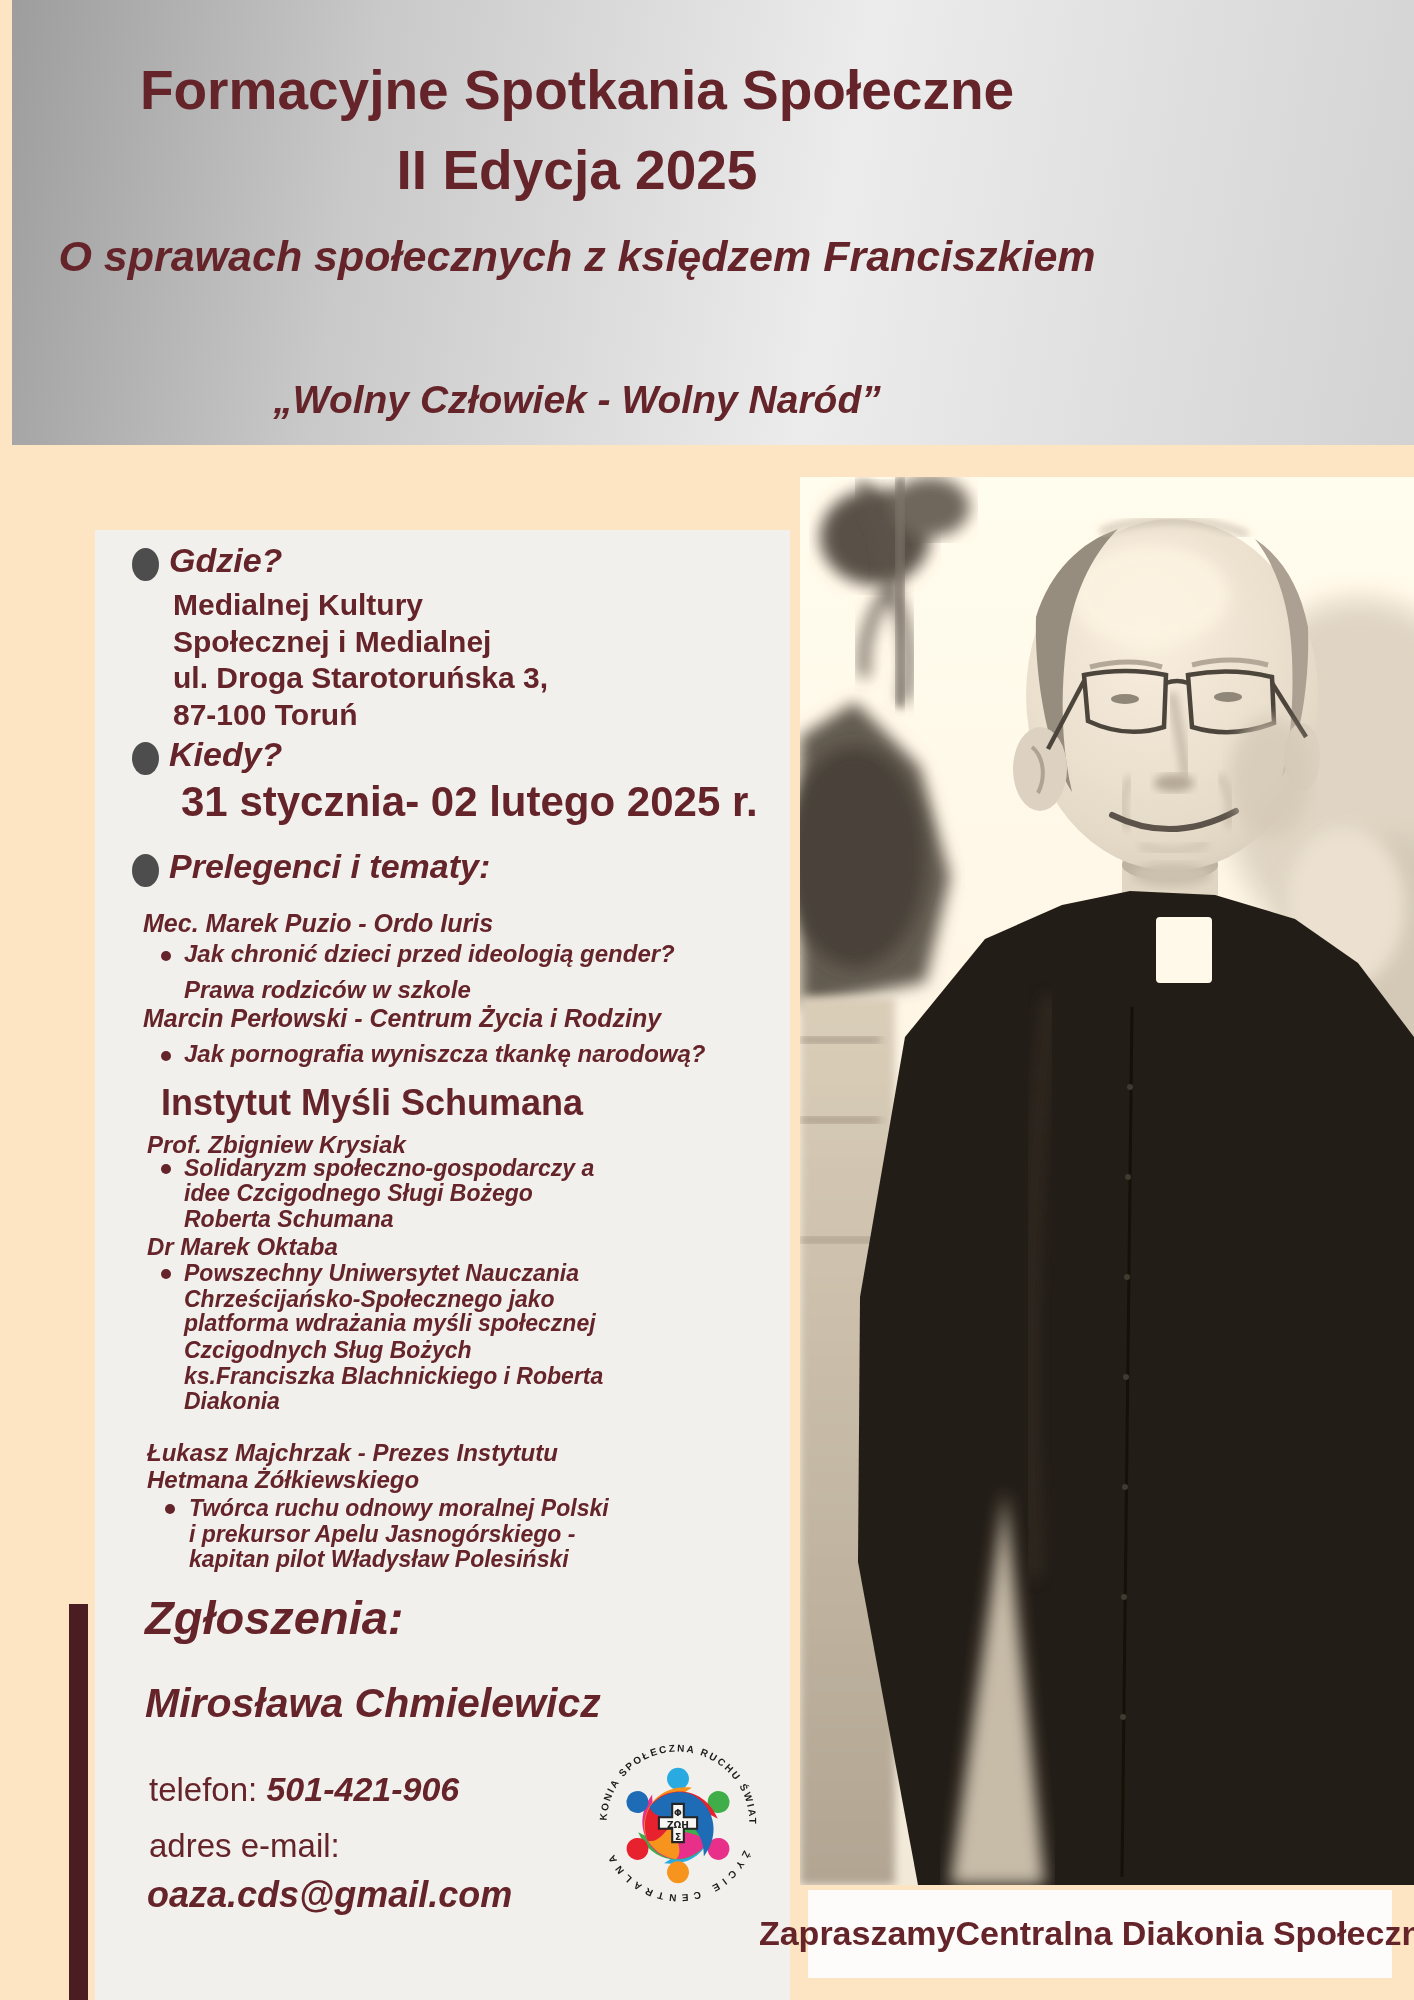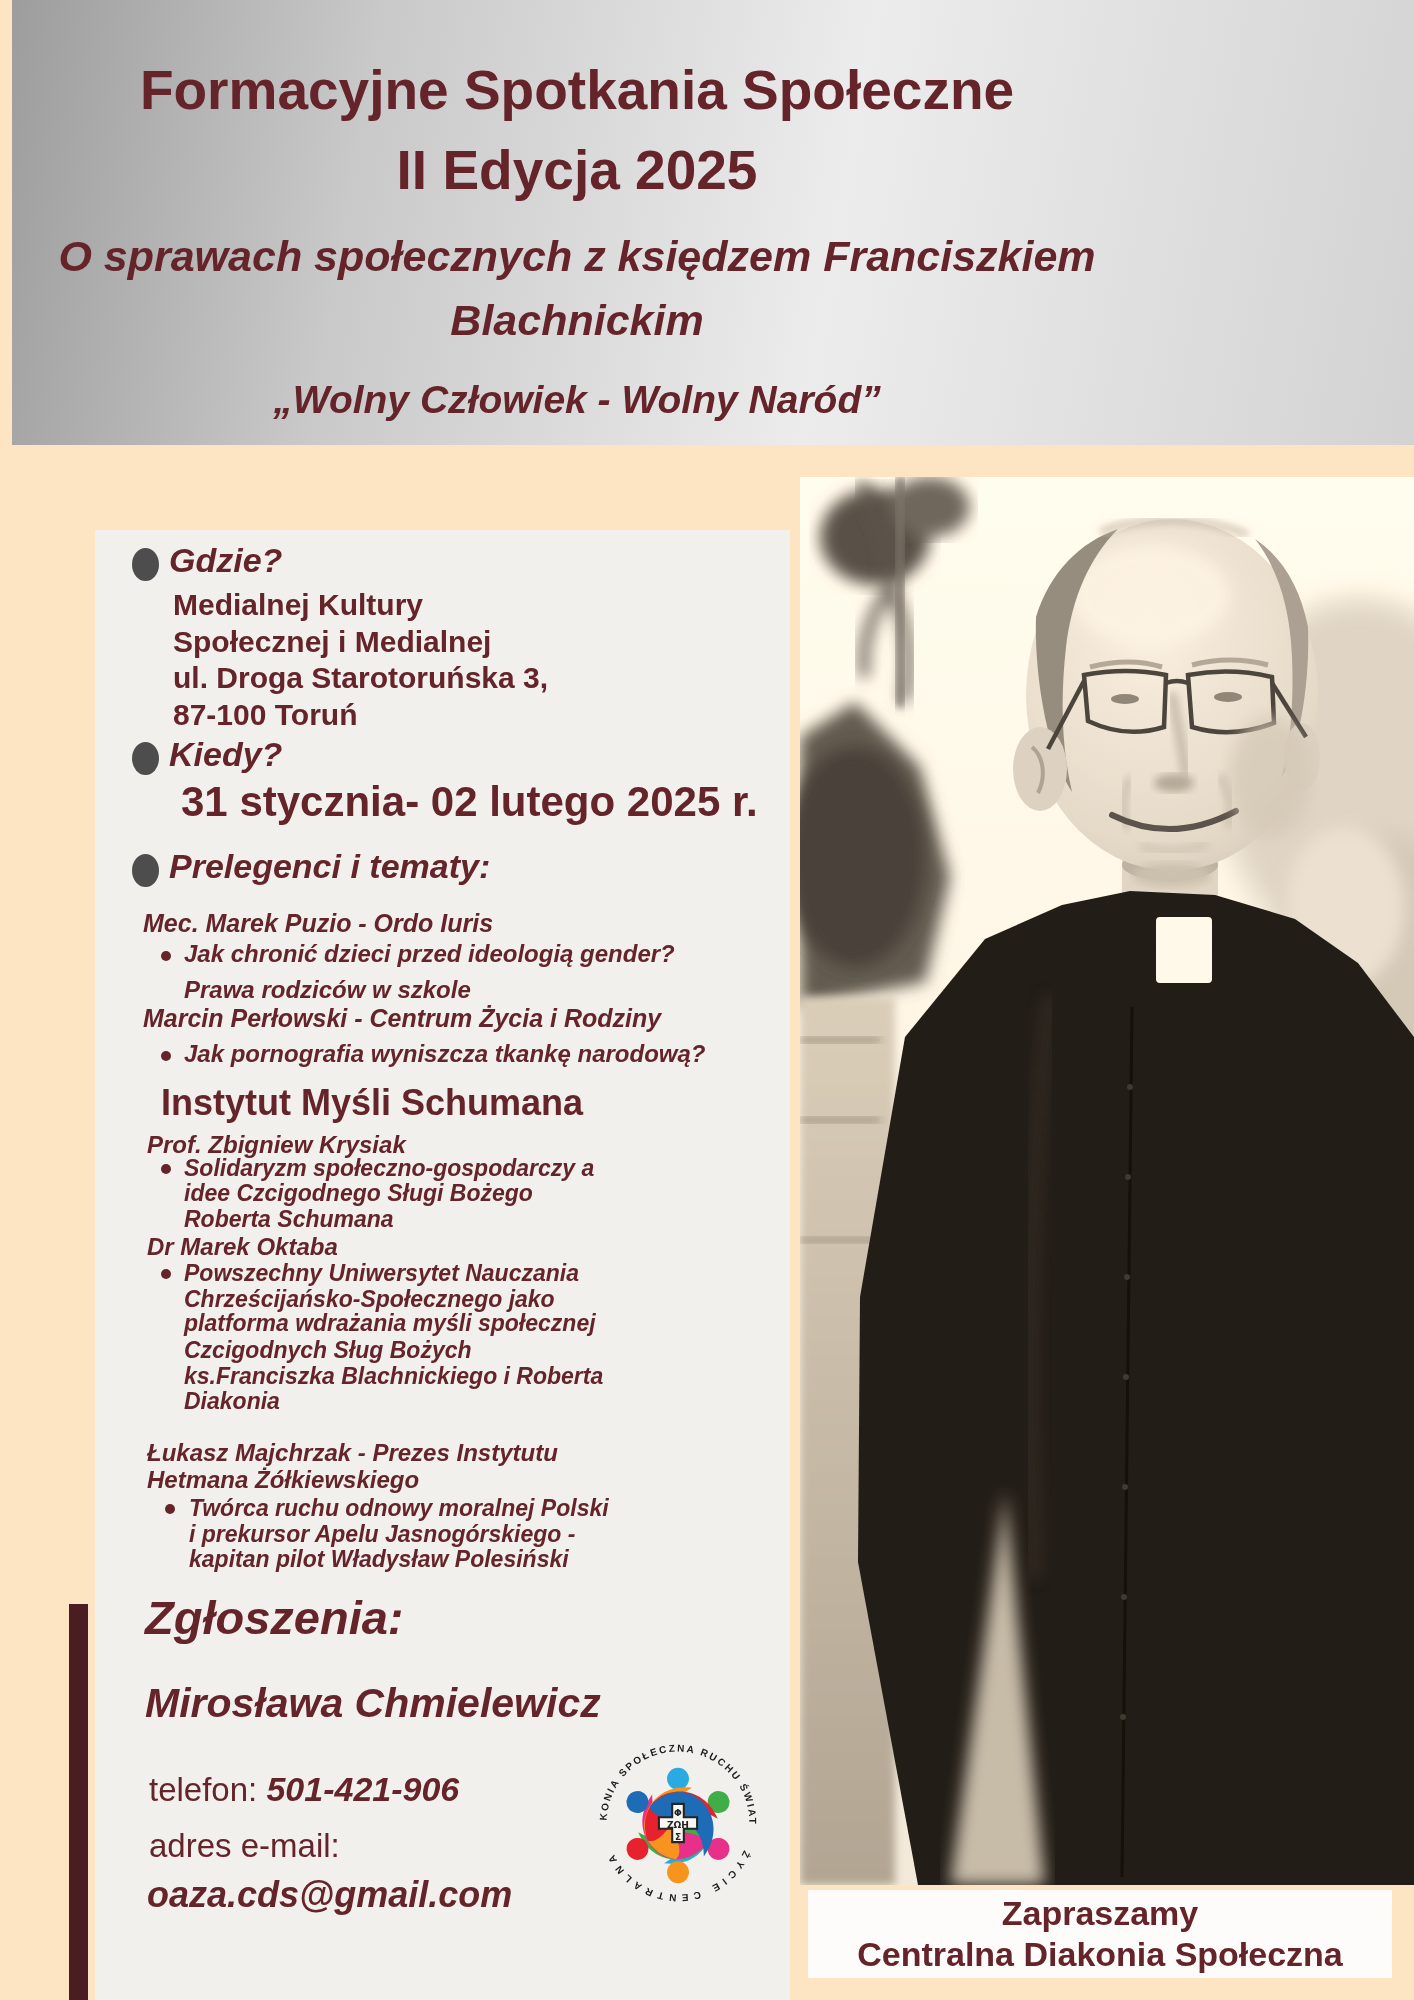--- a/index.html
+++ b/index.html
@@ -32,38 +32,37 @@
   .tel{font-size:33px;}
   .telv{font-size:34px;font-weight:bold;font-style:italic;}
   .em{font-size:36px;font-weight:bold;font-style:italic;}
   
   .bar{position:absolute;left:69px;top:1604px;width:19px;height:396px;background:#4a1d22;}
   .photo{position:absolute;left:800px;top:477px;width:614px;height:1408px;}
   .photo svg{display:block;width:100%;height:100%;filter:sepia(.18) contrast(1.02);}
   .logo{position:absolute;left:500px;top:1210px;width:166px;height:166px;}
   .logo svg{display:block;width:100%;height:100%;}
   .footer-box{position:absolute;left:808px;top:1890px;width:584px;height:88px;background:#fdfcfb;
-              display:flex;flex-direction:column;align-items:center;justify-content:center;}
+              display:flex;flex-direction:row;align-items:center;justify-content:center;}
   .f-line{font-size:34px;font-weight:bold;line-height:1.22;white-space:nowrap;}
   .ring{font-size:12px;font-weight:bold;letter-spacing:2.5px;fill:#1c1c1c;
         font-family:"Liberation Sans",sans-serif;}
   .ring-b{letter-spacing:6px;}
   .sym{font-size:11px;font-weight:bold;fill:#242424;text-anchor:middle;
        font-family:"DejaVu Sans",sans-serif;}
 </style>
 </head>
 <body>
 
 <div class="poster">
 
   <div class="header">
     <div class="hline t1">Formacyjne Spotkania Społeczne</div>
     <div class="hline t2">II Edycja 2025</div>
     <div class="hline sub1">O sprawach społecznych z księdzem Franciszkiem</div>
-    <div class="hline sub2">Blachnickim</div>
     <div class="hline quote">„Wolny Człowiek - Wolny Naród”</div>
   </div>
 
   <div class="panel">
 
     <div class="sec-bullet" style="left:37px;top:18px"></div>
     <div class="line h-it" style="left:74px;top:11px">Gdzie?</div>
     <div class="line addr" style="left:78px;top:58px">Medialnej Kultury</div>
     <div class="line addr" style="left:78px;top:95px">Społecznej i Medialnej</div>
     <div class="line addr" style="left:78px;top:131px">ul. Droga Starotoruńska 3,</div>

